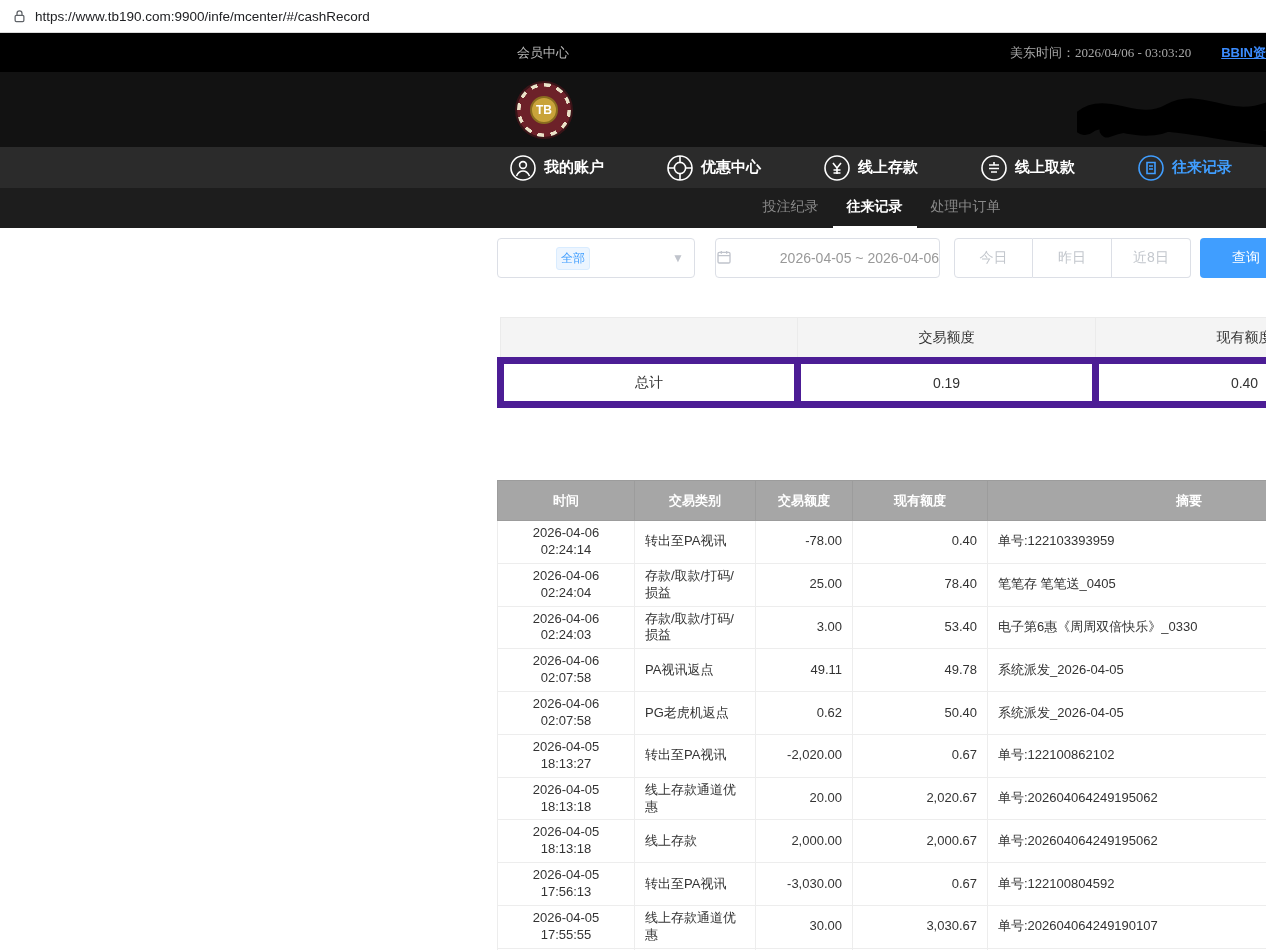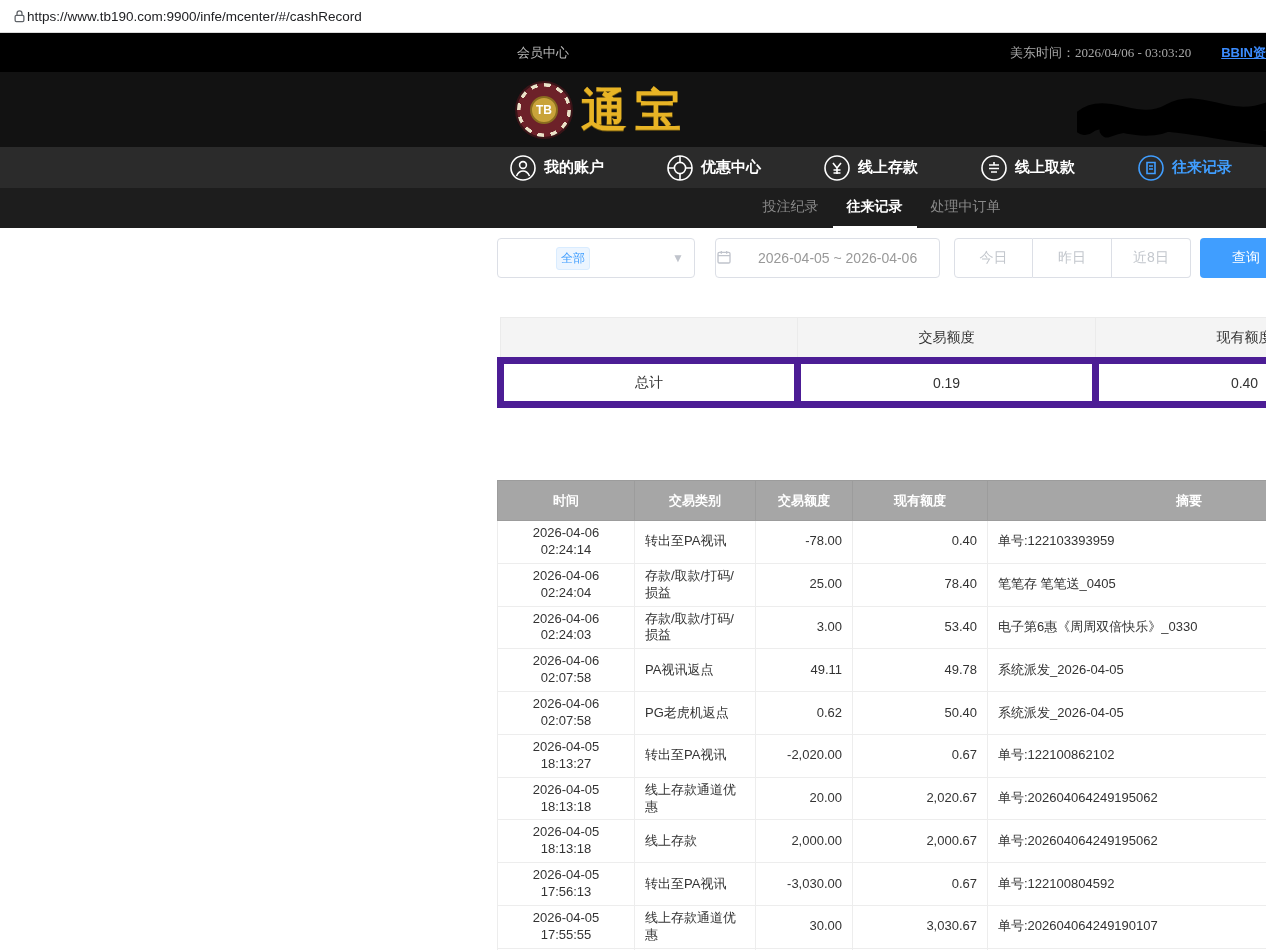--- a/index.html
+++ b/index.html
@@ -1,21 +1,21 @@
 <!DOCTYPE html>
 <html style="--accent: #409eff; --gold: #e8b425;"><head>
 <meta charset="utf-8">
 <style>
   * { margin:0; padding:0; box-sizing:border-box; }
   html,body { width:1266px; height:950px; overflow:hidden; background:#fff;
               font-family:"Liberation Sans","DejaVu Sans",sans-serif; }
 
   
   .browser-bar { height:33px; background:#fff; border-bottom:1px solid #d9d9d9;
-                 display:flex; align-items:center; padding:0 12px; }
+                 display:flex; align-items:center; padding:0 12px; gap:8px; }
   .browser-bar .url { font-size:13.5px; color:#202124; }
   .lock-icon svg { display:block; }
 
   
   .topbar { height:39px; background:#000; display:flex; align-items:center; color:#b9b9b9; font-size:13px; }
   .topbar-left { margin-left:517px; }
   .topbar-right { margin-left:auto; display:flex; align-items:center; gap:30px; padding-right:0; }
   .topbar-right .time { color:#a8a8a8;font-family:Liberation Serif, serif; }
   .topbar-right .bbin { color:#3b8cff; text-decoration:underline; font-weight:bold; cursor:pointer; white-space:nowrap; }
 
@@ -53,21 +53,21 @@
   
   .content { margin-left:497px; width:893px; }
 
   .filter-row { margin-top:10px; display:flex; align-items:center; height:40px; }
   .type-select { width:198px; height:40px; border:1px solid #dcdfe6; border-radius:4px;
                  display:flex; align-items:center; padding:0 10px; cursor:pointer; background:#fff; }
   .type-tag { background:#ecf5ff; border:1px solid #d9ecff; color:var(--accent,#409eff);
               font-size:12px; padding:2px 4px; border-radius:3px;margin-left:48px; }
   .select-arrow { margin-left:auto; color:#c0c4cc; font-size:12px; }
   .date-input { margin-left:20px; width:225px; height:40px; border:1px solid #dcdfe6; border-radius:4px;
-                display:flex; align-items:center; justify-content:flex-start; gap:26px; color:#999;
+                display:flex; align-items:center; justify-content:space-between; gap:8px; color:#999;
                 font-size:14px; cursor:text; background:#fff; }
   .quick-group { margin-left:14px; display:flex; }
   .quick-btn { width:79px; height:40px; background:#fff; border:1px solid #dcdfe6; border-left-width:0;
                color:#c3c7cd; font-size:14px; cursor:pointer; }
   .quick-btn:first-child { border-left-width:1px; border-radius:4px 0 0 4px; }
   .quick-btn:last-child { border-radius:0 4px 4px 0; }
   .search-btn { margin-left:9px; width:92px; height:40px; background:var(--accent,#409eff); color:#fff;
                 border:none; border-radius:4px; font-size:14px; cursor:pointer; }
 
   
@@ -105,21 +105,20 @@
     <span class="time">美东时间：2026/04/06 - 03:03:20</span>
     <span class="bbin">BBIN资</span>
   </span>
 </div>
 
 <div class="site-header">
   <div class="brand">
     <div class="chip">
       <span class="chip-center">TB</span>
     </div>
-    <span class="brand-text">通宝</span>
   </div>
   <span class="scribble">
     <svg width="195" height="55" viewBox="0 0 195 55">
       <path d="M8 30 C 30 12, 60 44, 95 24 C 125 8, 150 40, 195 22" stroke="#000" stroke-width="26" fill="none" stroke-linecap="round"></path>
       <path d="M30 38 C 70 22, 120 38, 188 46 L 195 52" stroke="#000" stroke-width="15" fill="none" stroke-linecap="round"></path>
     </svg>
   </span>
 </div>
 
 <div class="mainnav">

